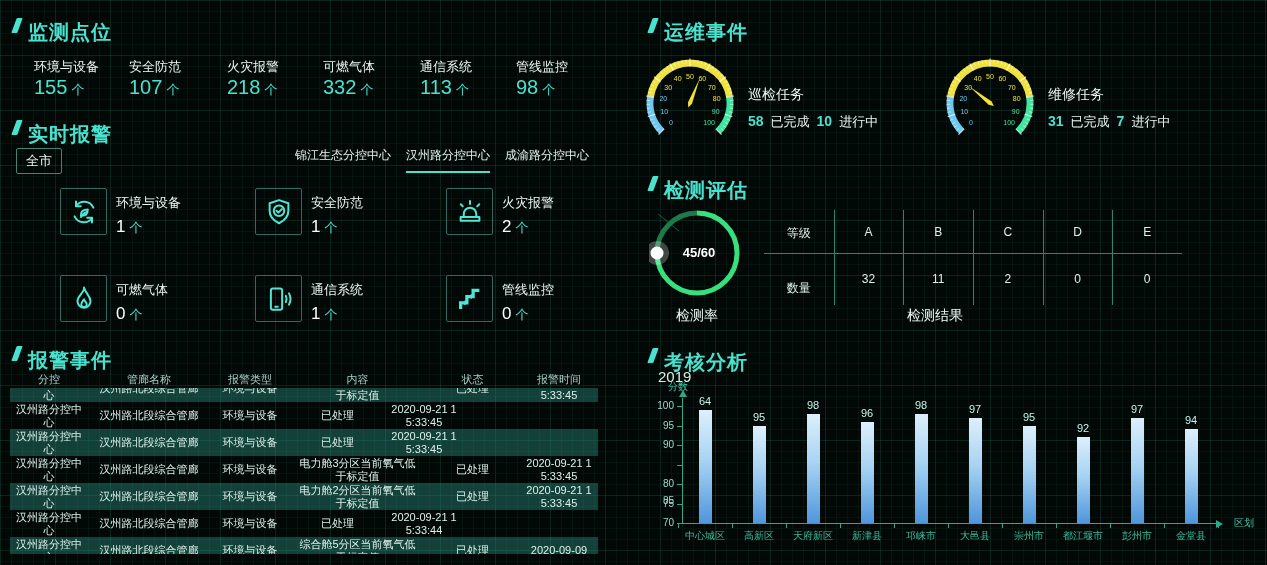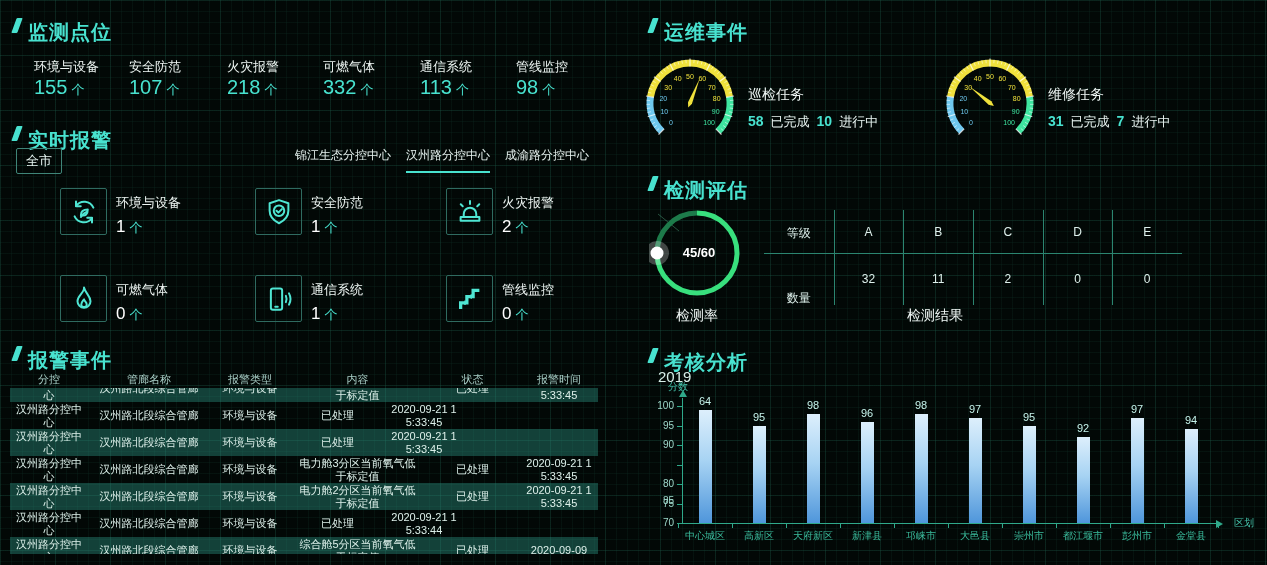--- a/index.html
+++ b/index.html
@@ -101,21 +101,21 @@
       <div class="stat" style="left: 420px;">
         <div class="stat-label">通信系统</div>
         <div class="stat-value"><span class="num">113</span><span class="unit">个</span></div>
       </div>
       <div class="stat" style="left: 516px;">
         <div class="stat-label">管线监控</div>
         <div class="stat-value"><span class="num">98</span><span class="unit">个</span></div>
       </div>
     </div>
 
-  <div class="sec-title" style="left:14px;top:124px;text-align:center;">
+  <div class="sec-title" style="left:14px;top:118px;text-align:center;">
     <span class="slash"></span>
     <span class="txt">实时报警</span>
   </div>
   <div class="city-btn">全市</div>
   <div class="tabs">
       <div class="tab">锦江生态分控中心</div>
       <div class="tab active">汉州路分控中心</div>
       <div class="tab">成渝路分控中心</div>
     </div>
   <div>
@@ -451,21 +451,21 @@
       <div class="grade-line" style="left: 973px; top: 210px; width: 1px; height: 95px;"></div>
       <div class="grade-line" style="left: 1042.67px; top: 210px; width: 1px; height: 95px;"></div>
       <div class="grade-line" style="left: 1112.33px; top: 210px; width: 1px; height: 95px;"></div>
       <div class="grade-line" style="left: 764px; top: 253px; width: 418px; height: 1px;"></div>
       <div class="grade-cell" style="left: 764px; top: 224.5px; width: 69.6667px;">等级</div>
       <div class="grade-cell" style="left: 833.667px; top: 224.5px; width: 69.6667px;">A</div>
       <div class="grade-cell" style="left: 903.333px; top: 224.5px; width: 69.6667px;">B</div>
       <div class="grade-cell" style="left: 973px; top: 224.5px; width: 69.6667px;">C</div>
       <div class="grade-cell" style="left: 1042.67px; top: 224.5px; width: 69.6667px;">D</div>
       <div class="grade-cell" style="left: 1112.33px; top: 224.5px; width: 69.6667px;">E</div>
-      <div class="grade-cell" style="left: 764px; top: 290px; width: 69.6667px;">数量</div>
+      <div class="grade-cell" style="left: 764px; top: 280px; width: 69.6667px;">数量</div>
       <div class="grade-cell" style="left: 833.667px; top: 272px; width: 69.6667px;">32</div>
       <div class="grade-cell" style="left: 903.333px; top: 272px; width: 69.6667px;">11</div>
       <div class="grade-cell" style="left: 973px; top: 272px; width: 69.6667px;">2</div>
       <div class="grade-cell" style="left: 1042.67px; top: 272px; width: 69.6667px;">0</div>
       <div class="grade-cell" style="left: 1112.33px; top: 272px; width: 69.6667px;">0</div>
     </div>
   <div class="center-label abs" style="left:775px;top:307px;width:320px;">检测结果</div>
 
   <div class="sec-title" style="left:650px;top:346px;">
     <span class="slash"></span>

